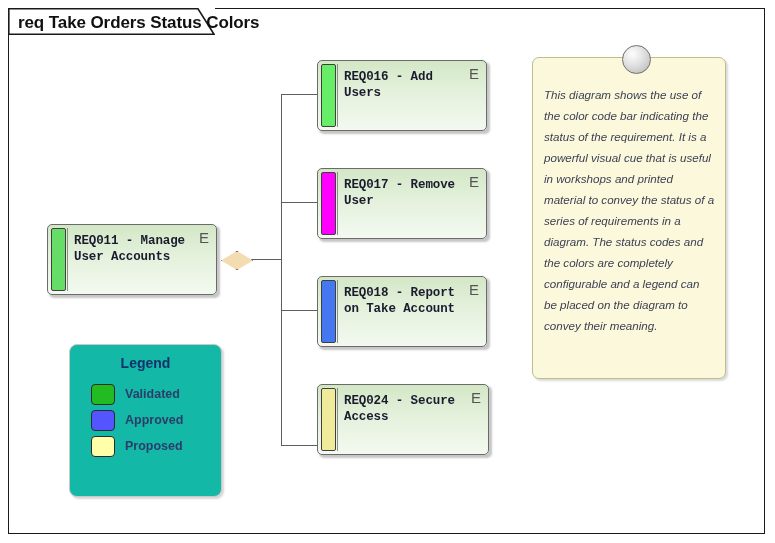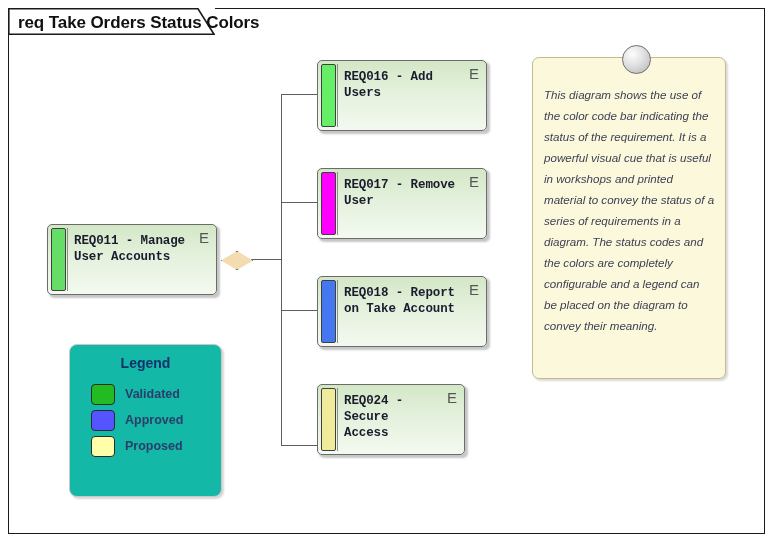--- a/index.html
+++ b/index.html
@@ -116,21 +116,21 @@
     <div class="etag">E</div>
   </div>
 
   <div class="req" style="left:317px;top:276px;width:170px;height:71px;">
     <div class="statusbar" style="background: rgb(68, 119, 240);"></div>
     <div class="divider"></div>
     <div class="rtitle">REQ018 - Report on Take Account</div>
     <div class="etag">E</div>
   </div>
 
-  <div class="req" style="left:317px;top:384px;width:148px;height:71px;">
+  <div class="req" style="left:317px;top:384px;width:172px;height:71px;">
     <div class="statusbar" style="background: rgb(240, 235, 154);"></div>
     <div class="divider"></div>
     <div class="rtitle">REQ024 - Secure Access</div>
     <div class="etag">E</div>
   </div>
 
   <div class="legend">
     <h3>Legend</h3>
     <div class="rows">
       <div class="lrow">

